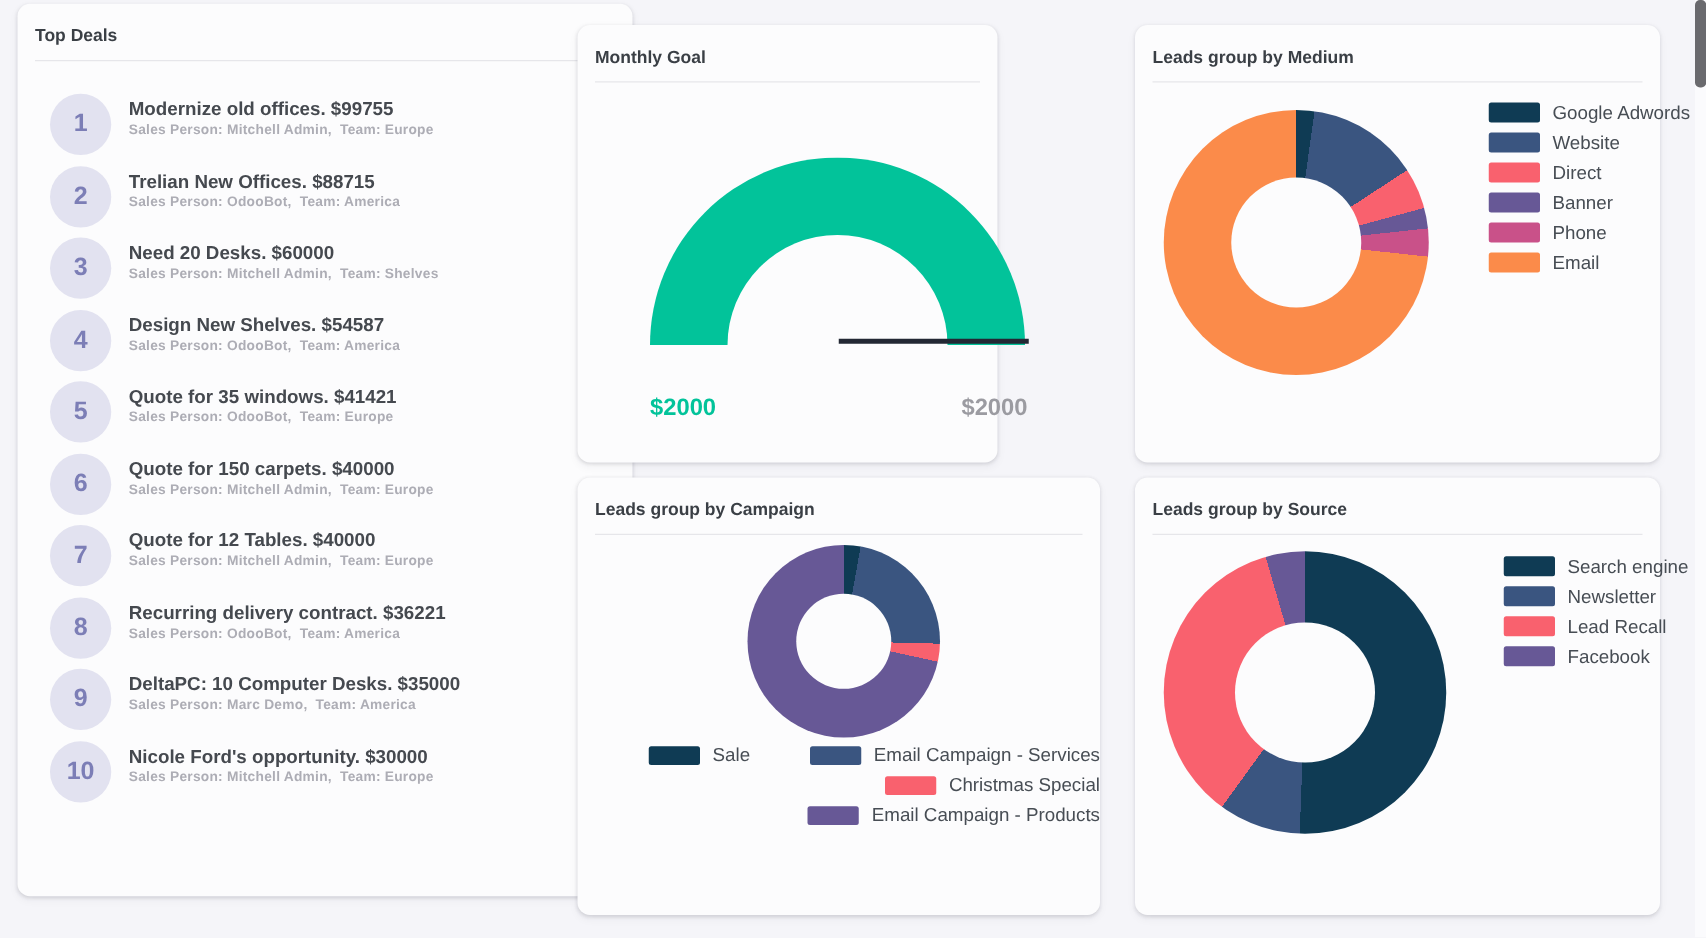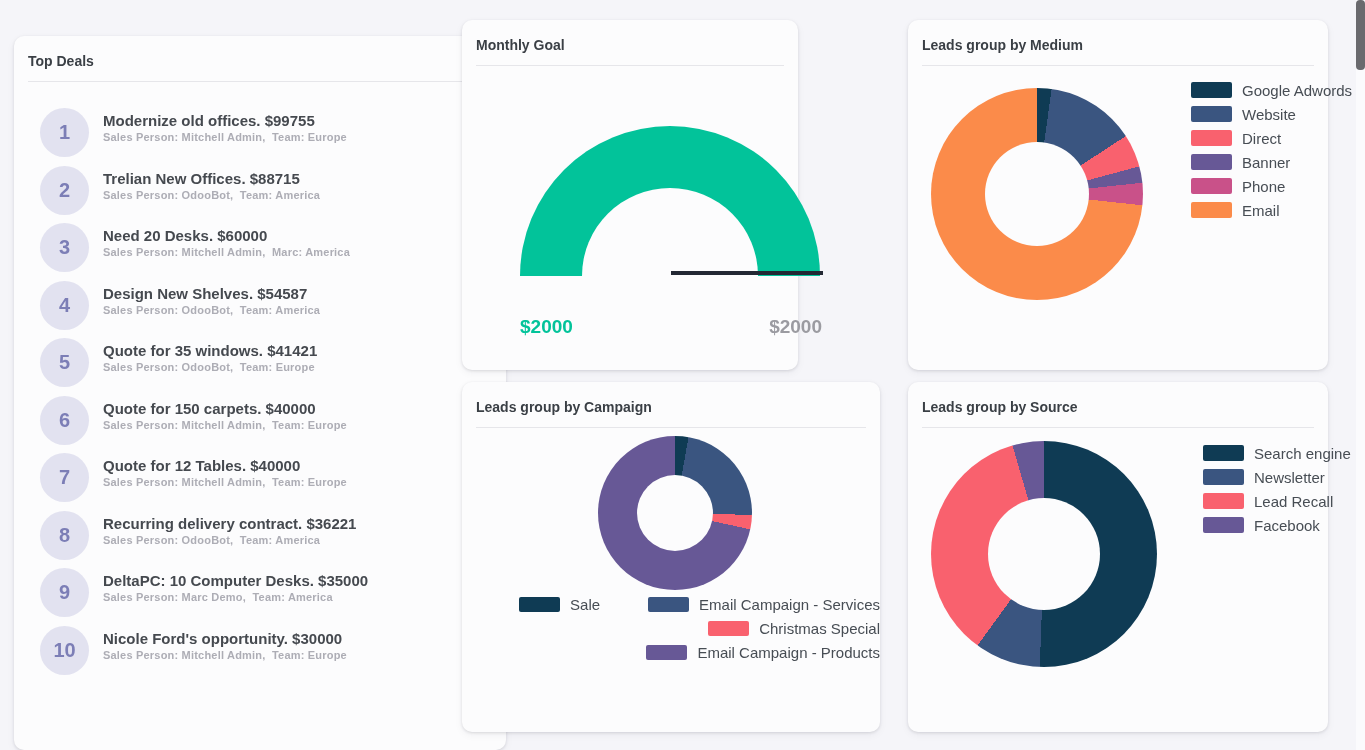--- a/index.html
+++ b/index.html
@@ -2,21 +2,21 @@
 <html><head>
 <meta charset="utf-8">
 <style>
   * { margin:0; padding:0; box-sizing:border-box; }
   html,body { background:#f5f5f9; }
   body { font-family:"Liberation Sans","DejaVu Sans",sans-serif; }
   .canvas { position:relative; width:1365px; height:750px; background:#f5f5f9; overflow:hidden; }
 
   .card { position:absolute; background:#fcfcfd; border-radius:10px;
           box-shadow:0 1px 3px rgba(40,40,60,.14), 0 3px 8px rgba(40,40,60,.05); }
-  #card-top-deals { left:14px;  top:36px;  width:492px; height:714px; }
+  #card-top-deals { left:14px;  top:3px;  width:492px; height:714px; }
   #card-goal      { left:462px; top:20px;  width:336px; height:350px; }
   #card-medium    { left:908px; top:20px;  width:420px; height:350px; }
   #card-campaign  { left:462px; top:382px; width:418px; height:350px; }
   #card-source    { left:908px; top:382px; width:420px; height:350px; }
 
   .card-header { padding:17px 14px 0 14px; }
   .card-title  { font-size:14px; font-weight:bold; color:#3a3f45; }
   .card-divider{ height:1px; background:#e6e6ea; margin-top:12px; }
 
   
@@ -102,21 +102,21 @@
           <div class="deal-sub">Sales Person: OdooBot,  Team: America</div>
         </div>
       </div>
 
       <div class="deal-row">
         <div class="deal-rank">
             <span>3</span>
           </div>
         <div class="deal-info">
           <div class="deal-title">Need 20 Desks. $60000</div>
-          <div class="deal-sub">Sales Person: Mitchell Admin,  Marc: America</div>
+          <div class="deal-sub">Sales Person: Mitchell Admin,  Team: Shelves</div>
         </div>
       </div>
 
       <div class="deal-row">
         <div class="deal-rank">
             <span>4</span>
           </div>
         <div class="deal-info">
           <div class="deal-title">Design New Shelves. $54587</div>
           <div class="deal-sub">Sales Person: OdooBot,  Team: America</div>

